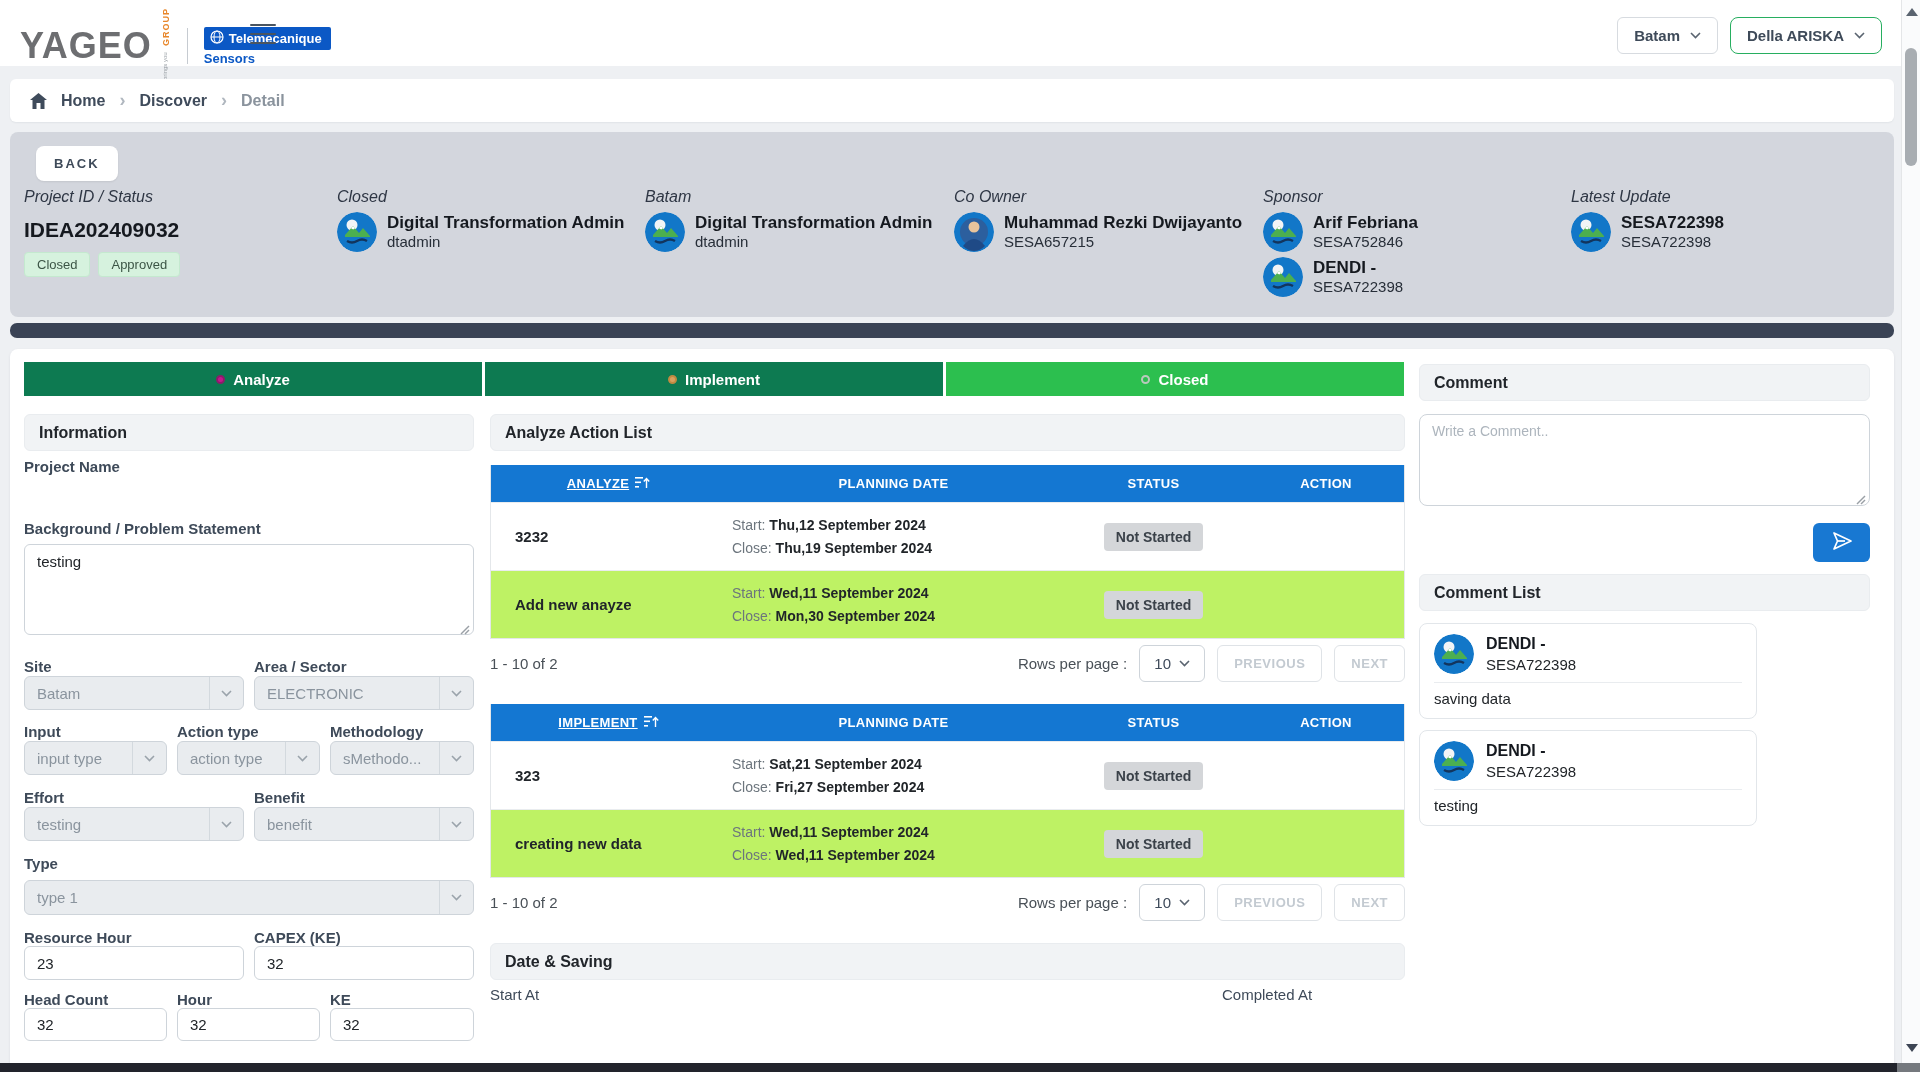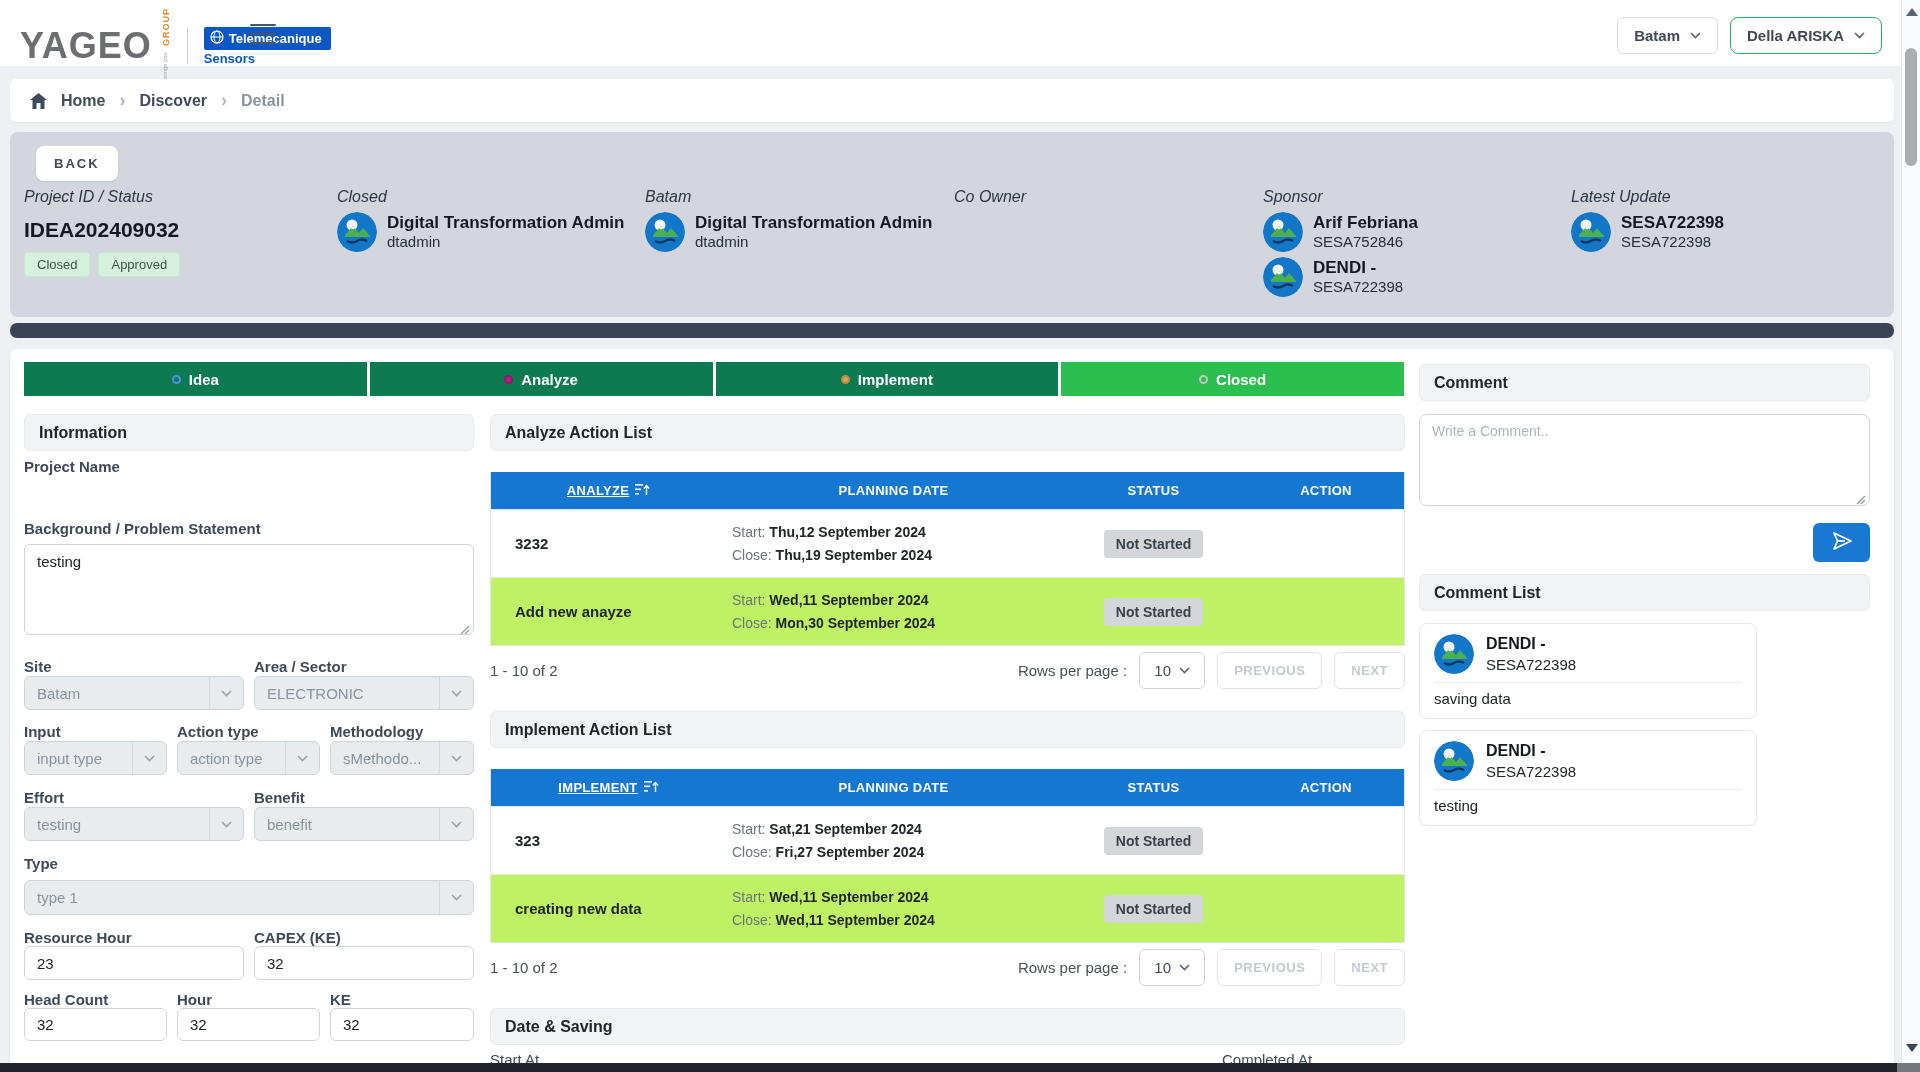--- a/index.html
+++ b/index.html
@@ -233,20 +233,34 @@
         </span>
         <span>
           <div class="p-name">Digital Transformation Admin</div>
           <div class="p-sub">dtadmin</div>
         </span>
       </div>
     </div>
 
     <div class="pcol" style="left:944px;">
       <div class="pcol-label">Co Owner</div>
+      <div class="person-entry">
+        <span class="avatar">
+          <svg width="40" height="40" viewBox="0 0 40 40">
+              <circle cx="20" cy="20" r="20" fill="#1277c8"></circle>
+              <circle cx="20" cy="20" r="14" fill="#2c5f9e"></circle>
+              <circle cx="20" cy="15" r="5.5" fill="#e9c49c"></circle>
+              <path d="M9 34 q11 -14 22 0 q-5 5 -11 5 q-6 0 -11 -5 Z" fill="#1f4a86"></path>
+            </svg>
+        </span>
+        <span>
+          <div class="p-name">Muhammad Rezki Dwijayanto</div>
+          <div class="p-sub">SESA657215</div>
+        </span>
+      </div>
     </div>
 
     <div class="pcol" style="left:1253px;">
       <div class="pcol-label">Sponsor</div>
       <div class="person-entry">
         <span class="avatar">
           <svg width="40" height="40" viewBox="0 0 40 40">
               <circle cx="20" cy="20" r="20" fill="#1277c8"></circle>
               <circle cx="15" cy="13" r="5.5" fill="#f2f4f6"></circle>
               <path d="M8 23 L16 14 L22 21 L26 16 L33 24 L33 25 L8 25 Z" fill="#4caf50"></path>
@@ -295,24 +309,20 @@
       </div>
     </div>
   </div>
 
   <div class="dark-bar"></div>
 
   <div class="main-card">
 
     <div class="stage-tabs">
       <div class="stage-tab dark">
-        <span class="dot dot-idea"></span>
-        <span>Idea</span>
-      </div>
-      <div class="stage-tab dark">
         <span class="dot dot-analyze"></span>
         <span>Analyze</span>
       </div>
       <div class="stage-tab dark">
         <span class="dot dot-implement"></span>
         <span>Implement</span>
       </div>
       <div class="stage-tab active">
         <span class="dot dot-closed"></span>
         <span>Closed</span>
@@ -453,21 +463,21 @@
       </div>
       <div class="abs grid3" style="top:594px;">
         <div class="f-input" style="height:33px;">32</div>
         <div class="f-input" style="height:33px;">32</div>
         <div class="f-input" style="height:33px;">32</div>
       </div>
     </div>
 
     <div class="mid-col">
 
-      <div class="sec-head" style="margin-bottom:21px;">Analyze Action List</div>
+      <div class="sec-head" style="margin-bottom:14px;">Analyze Action List</div>
 
       <div class="tbl">
         <div class="tbl-head">
           <span class="th">
             <span class="underlined">ANALYZE</span>
             <span><svg width="15" height="13" viewBox="0 0 15 13">
                   <rect x="0" y="1" width="8" height="1.6" fill="#fff"></rect>
                   <rect x="0" y="5.5" width="6" height="1.6" fill="#fff"></rect>
                   <rect x="0" y="10" width="4" height="1.6" fill="#fff"></rect>
                   <path d="M11.5 12 L11.5 3 M8.8 5.5 L11.5 2.5 L14.2 5.5" stroke="#fff" stroke-width="1.4" fill="none"></path>
@@ -507,21 +517,20 @@
                 <svg width="11" height="7" viewBox="0 0 11 7">
                   <polyline points="1,1 5.5,5.5 10,1" fill="none" stroke="#5a6470" stroke-width="1.6"></polyline>
                 </svg>
               </span>
           </span>
           <button class="pg-btn">PREVIOUS</button>
           <button class="pg-btn">NEXT</button>
         </span>
       </div>
 
-      <div class="sec-head" style="margin-bottom:21px;">Implement Action List</div>
 
       <div class="tbl">
         <div class="tbl-head">
           <span class="th">
             <span class="underlined">IMPLEMENT</span>
             <span><svg width="15" height="13" viewBox="0 0 15 13">
                   <rect x="0" y="1" width="8" height="1.6" fill="#fff"></rect>
                   <rect x="0" y="5.5" width="6" height="1.6" fill="#fff"></rect>
                   <rect x="0" y="10" width="4" height="1.6" fill="#fff"></rect>
                   <path d="M11.5 12 L11.5 3 M8.8 5.5 L11.5 2.5 L14.2 5.5" stroke="#fff" stroke-width="1.4" fill="none"></path>

